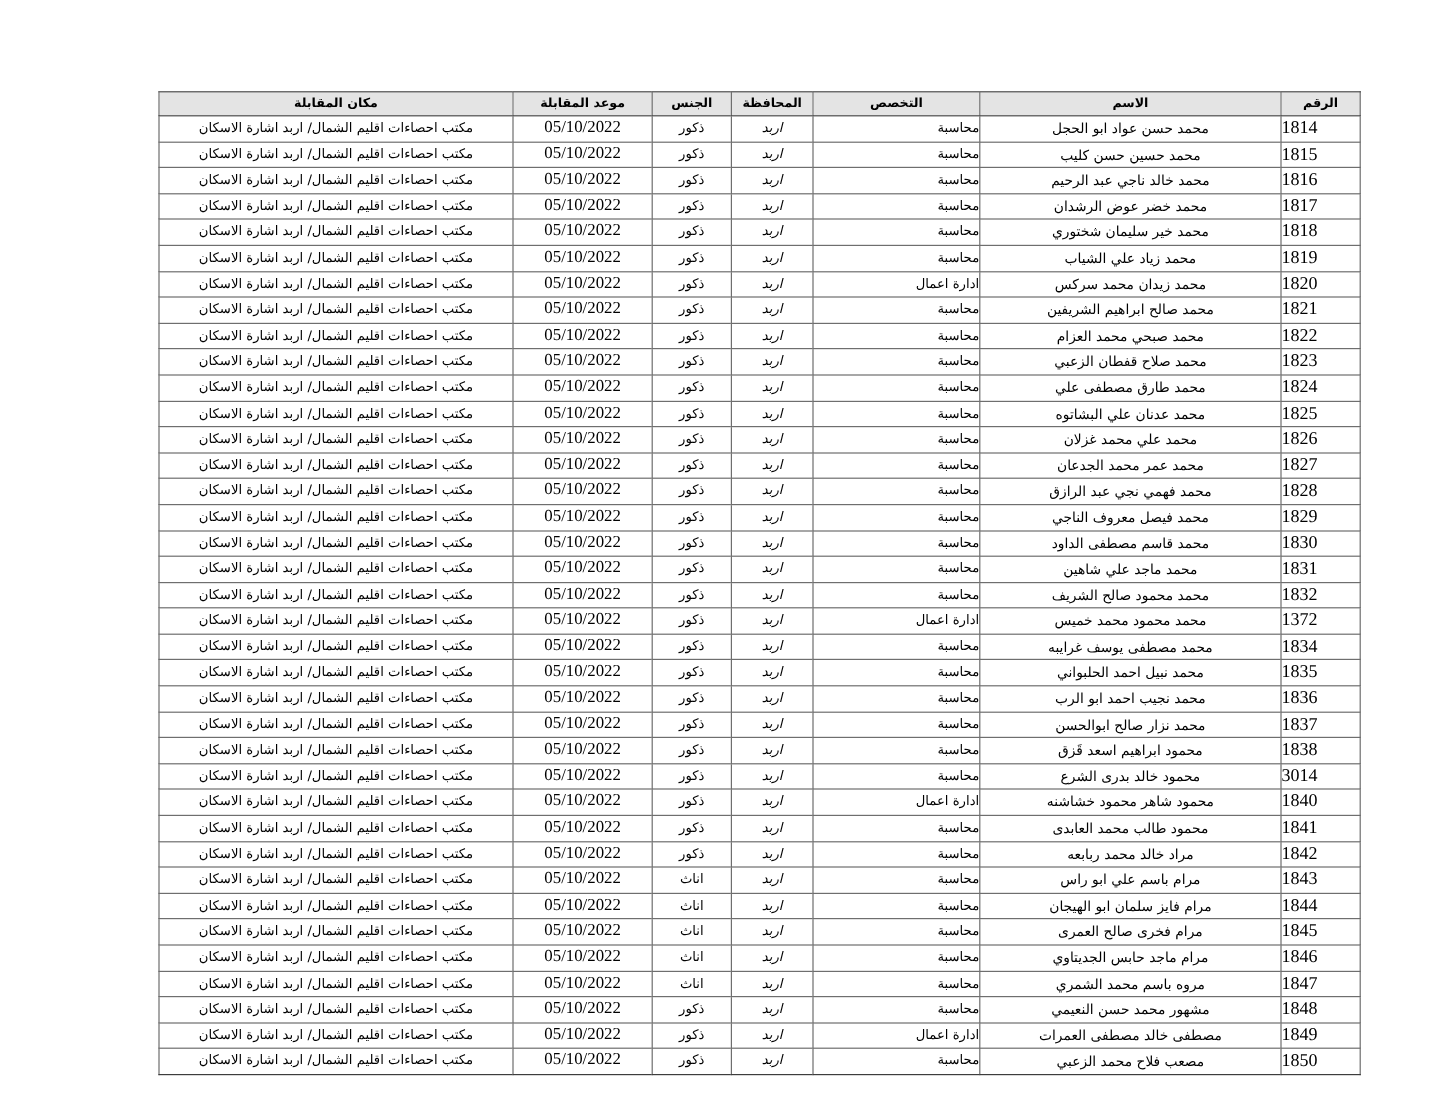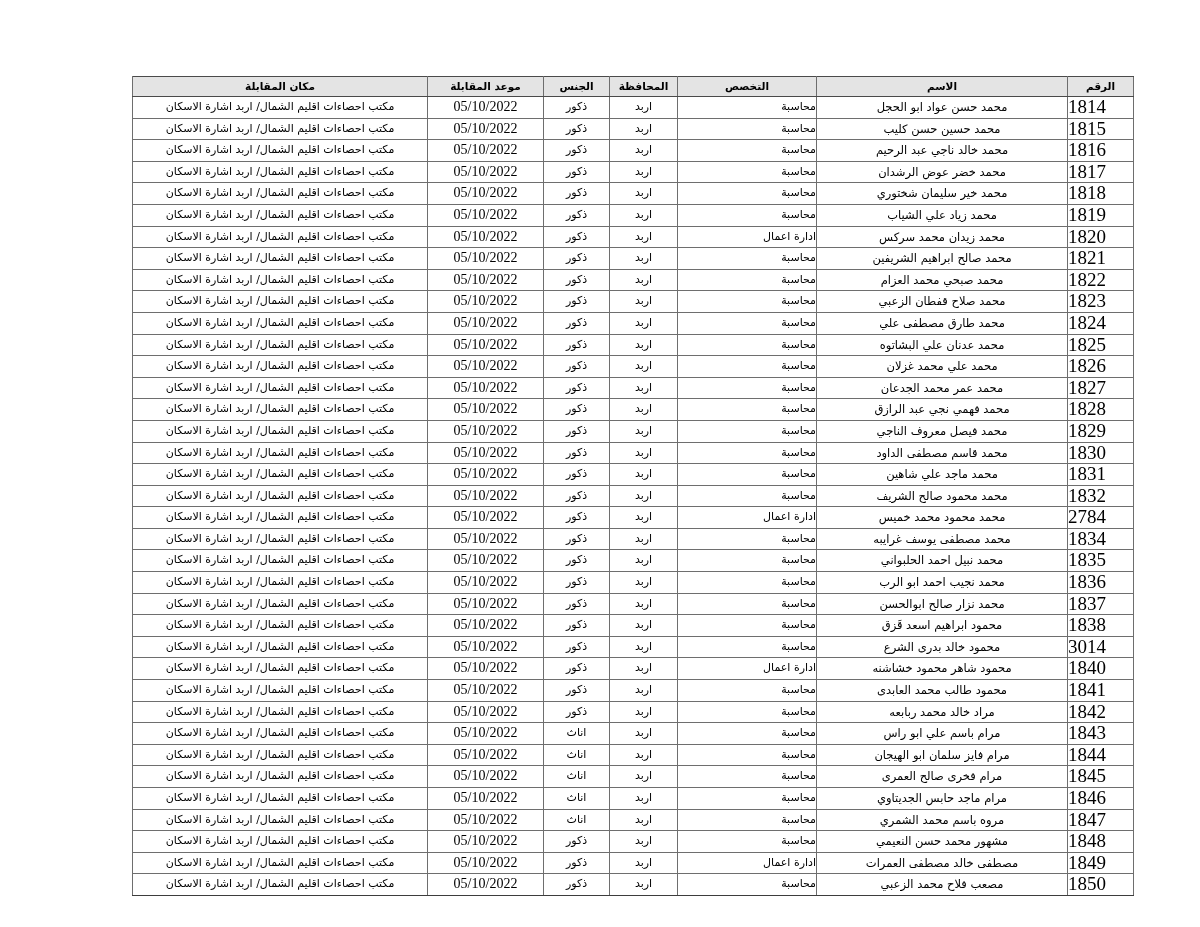--- a/index.html
+++ b/index.html
@@ -64,39 +64,40 @@
   col.c-num    { width: 66px; }
   col.c-name   { width: 251px; }
   col.c-spec   { width: 139px; }
   col.c-gov    { width: 68px; }
   col.c-gender { width: 66px; }
   col.c-date   { width: 116px; }
   col.c-place  { width: 295px; }
 
   td.num {
     text-align: left;
-    font-size: 19px;
+    font-size: 15px;
     font-family: "Liberation Serif", "DejaVu Serif", serif;
     padding-left: 7px;
     border-right: 1.6px solid #3d3d3d;
   }
   td.name {
     text-align: center;
     font-size: 11.5px;
     padding-left: 10px;
     border-right: 1.4px solid #4a4a4a;
     margin-left: 44px;
   }
   td.spec {
     text-align: right;
     font-size: 11px;
   }
   td.gov {
     text-align: center;
     font-size: 11px;
+    font-style: italic;
   }
   td.gender {
     text-align: center;
     font-size: 11px;
   }
   td.date {
     text-align: center;
     font-size: 14px;
     font-family: "Liberation Serif", "DejaVu Serif", serif;
   }
@@ -311,21 +312,21 @@
           <tr>
             <td class="num">1832</td>
             <td class="name">محمد محمود صالح الشريف</td>
             <td class="spec">محاسبة</td>
             <td class="gov">اربد</td>
             <td class="gender">ذكور</td>
             <td class="date">05/10/2022</td>
             <td class="place">مكتب احصاءات اقليم الشمال/ اربد اشارة الاسكان</td>
           </tr>
           <tr>
-            <td class="num">2784</td>
+            <td class="num">1372</td>
             <td class="name">محمد محمود محمد خميس</td>
             <td class="spec">ادارة اعمال</td>
             <td class="gov">اربد</td>
             <td class="gender">ذكور</td>
             <td class="date">05/10/2022</td>
             <td class="place">مكتب احصاءات اقليم الشمال/ اربد اشارة الاسكان</td>
           </tr>
           <tr>
             <td class="num">1834</td>
             <td class="name">محمد مصطفى يوسف غرايبه</td>

